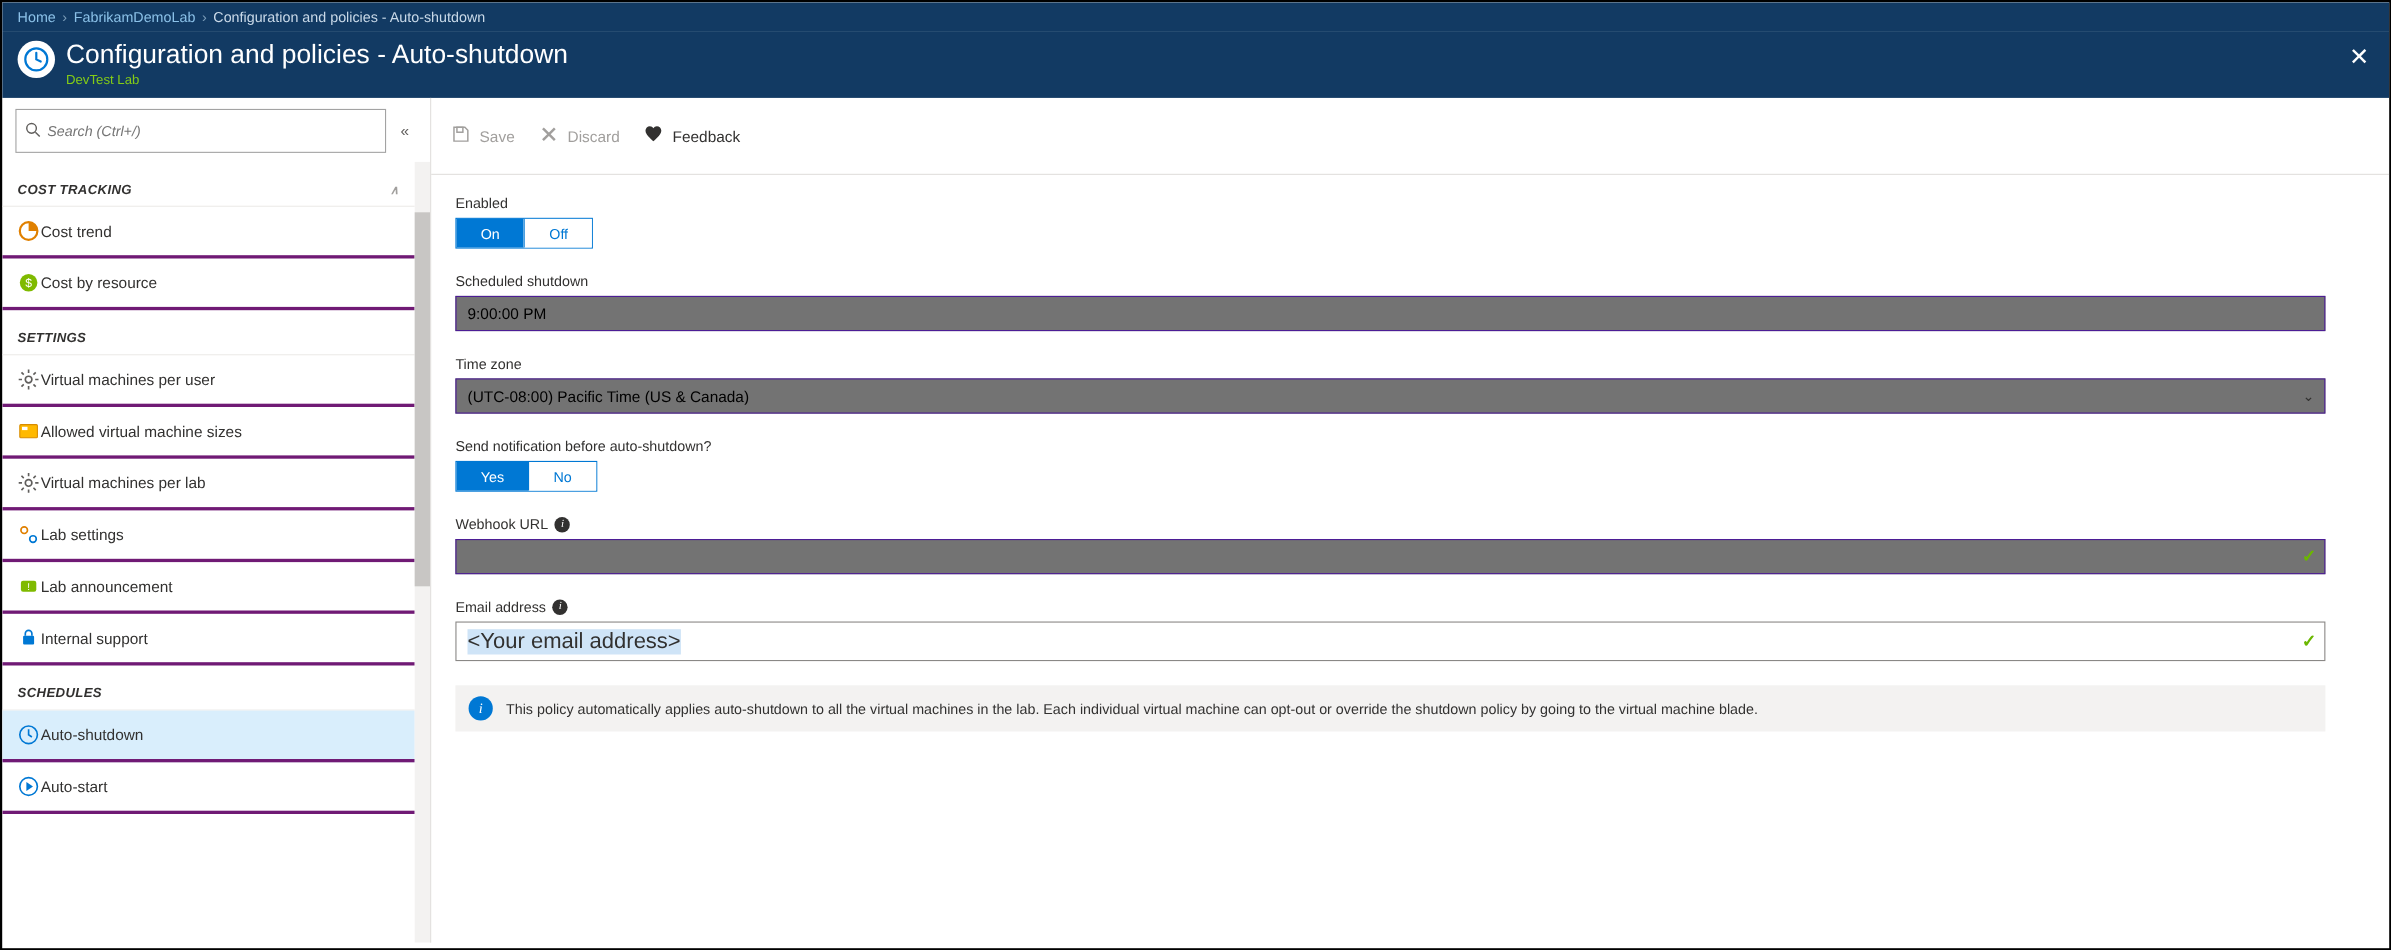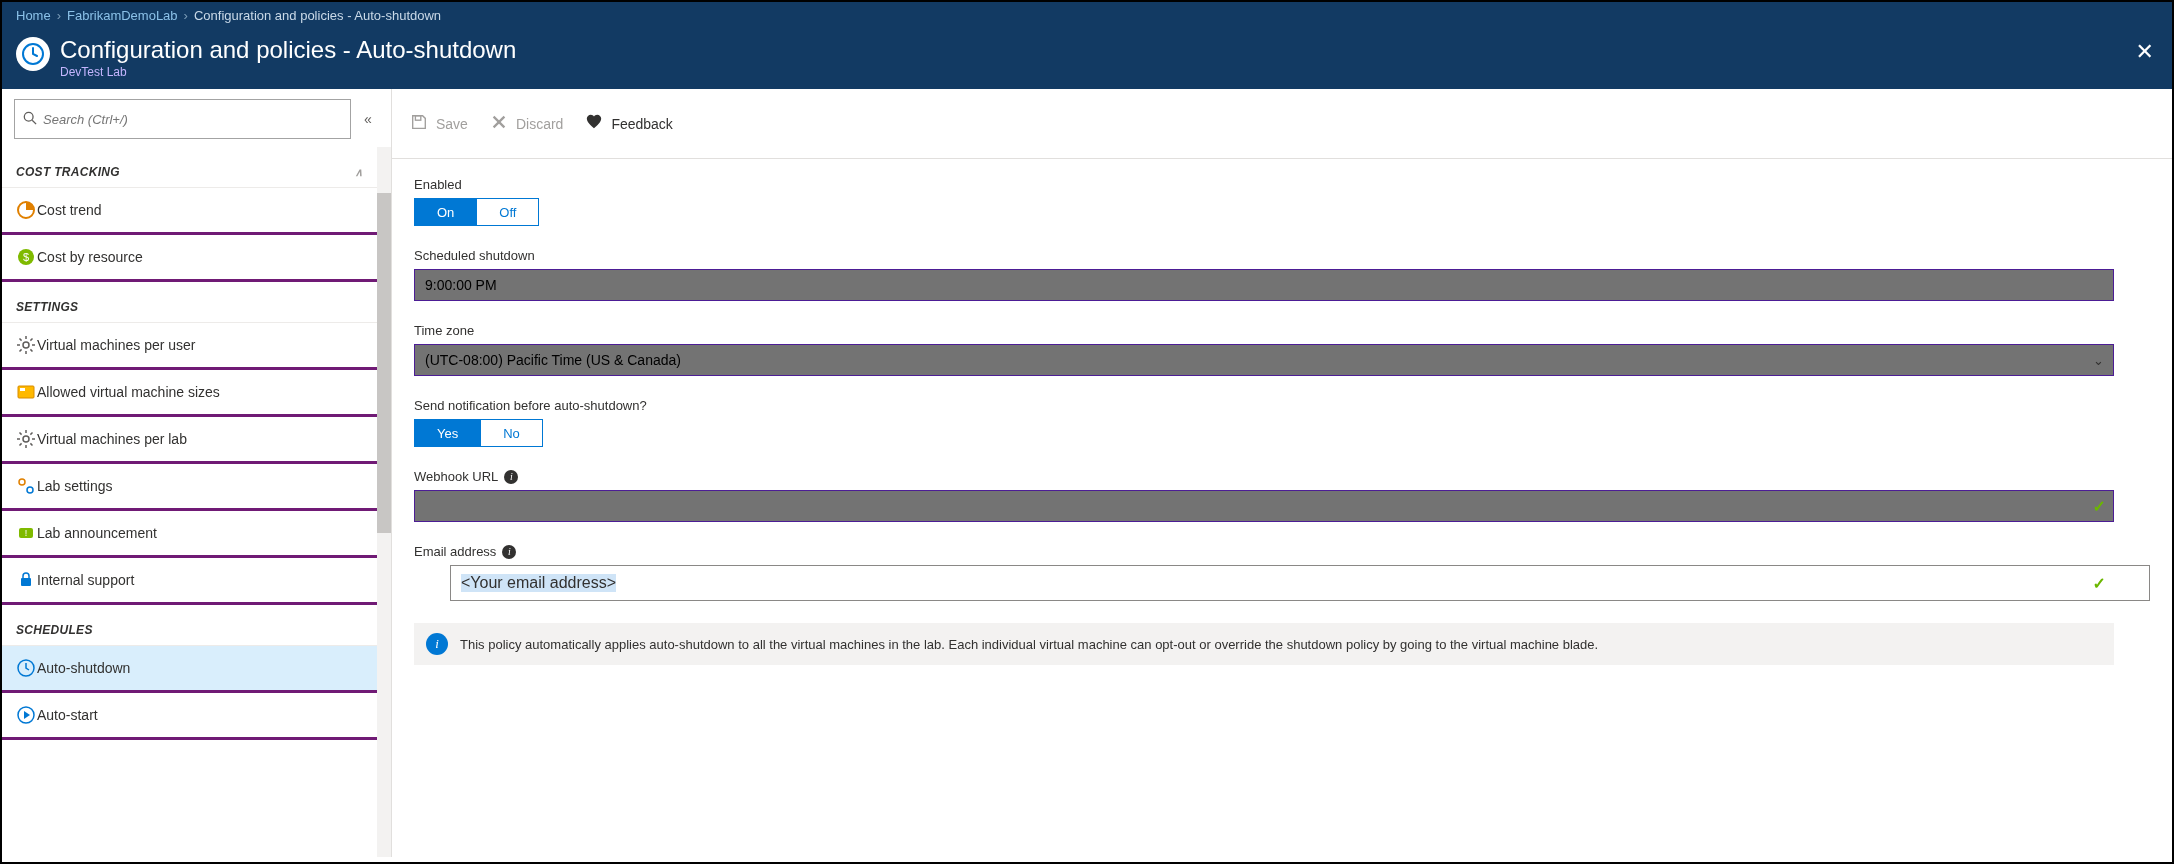--- a/index.html
+++ b/index.html
@@ -39,21 +39,21 @@
   .header-icon {
     width: 34px; height: 34px;
     border-radius: 50%;
     background: #fff;
     display: flex; align-items: center; justify-content: center;
     margin-right: 10px;
     flex-shrink: 0;
   }
   .header-icon svg { width: 24px; height: 24px; }
   .header-title { font-size: 24px; font-weight: 400; line-height: 1.1; }
-  .header-sub { font-size: 12px; color: #c4b5fd; margin-top: 2px; }
+  .header-sub { font-size: 12px; color: #84cc16; margin-top: 2px; }
   .header-close {
     position: absolute; right: 18px; top: 10px;
     color: #fff; font-size: 22px; cursor: pointer;
     background: none; border: none;
   }
 
   
   .body { display: flex; height: calc(100% - 92px); }
   .sidebar {
     width: 390px;
@@ -166,23 +166,23 @@
     pointer-events: none; font-size: 13px; color: #323130;
   }
   .valid-wrap { position: relative; }
   .valid-wrap .check {
     position: absolute; right: 8px; top: 50%; transform: translateY(-50%);
     color: #6bb700; font-size: 16px; font-weight: bold;
   }
   .email-box {
     width: 100%; height: 36px;
     border: 1px solid #8a8886;
-    padding: 2px 10px; font-size: 16px;
+    padding: 2px 10px; font-size: 20px;
     background: #fff; outline: none;
-    display: flex; align-items: center; margin-left: 36px;
+    display: flex; align-items: center;
   }
 
   .info-bar {
     display: flex; align-items: center; gap: 12px;
     background: #f3f2f1;
     padding: 10px 12px;
     font-size: 13px; color: #323130;
     max-width: 1700px;
   }
   .info-bar .badge {

